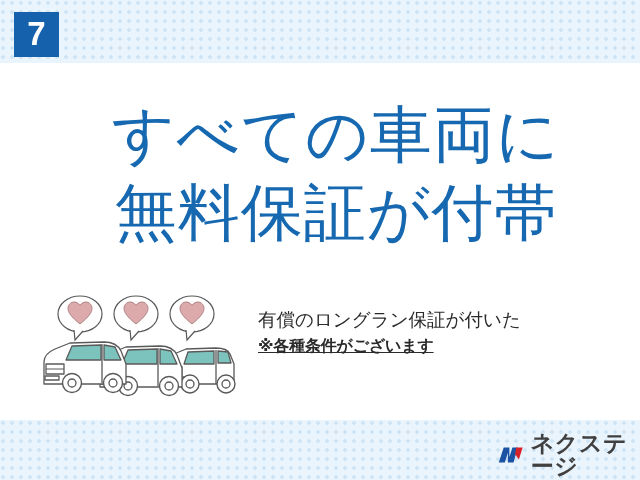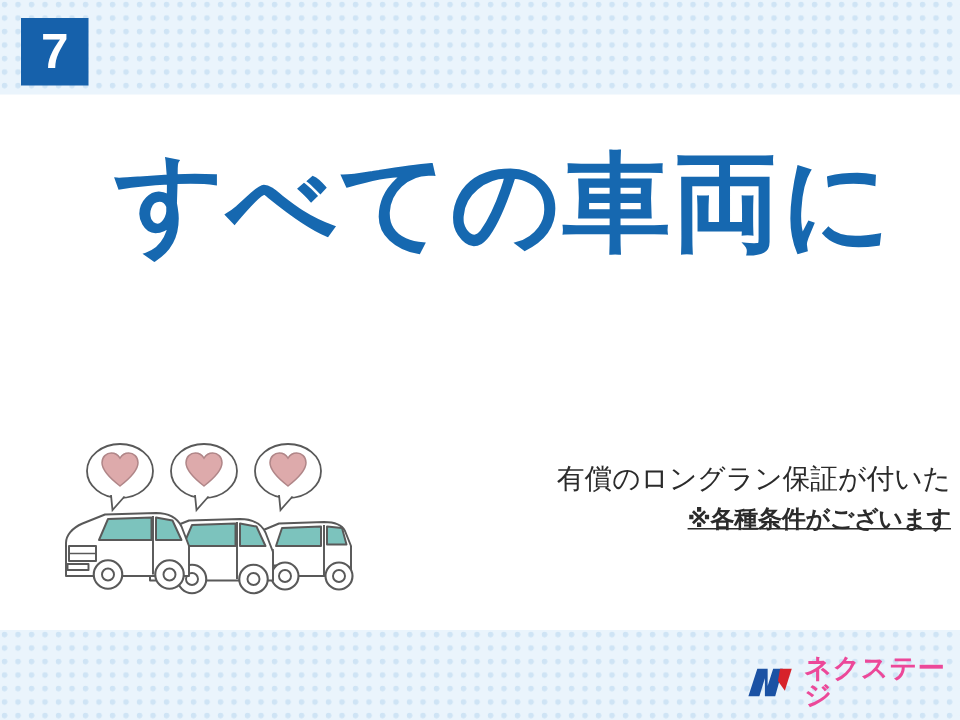--- a/index.html
+++ b/index.html
@@ -68,23 +68,23 @@
   #headline {
     position: absolute;
     left: 0;
     top: 96px;
     width: 640px;
     text-align: center;
     color: #1668b0;
   }
   .headline-line {
     display: block;
-    font-size: 72px;
+    font-size: 62px;
     line-height: 78px;
-    font-weight: bold;
+    font-weight: normal;
     letter-spacing: 1px;
     font-family: "DejaVu Sans", "Liberation Sans", sans-serif;
     white-space: nowrap;
     margin-left: 32px;
   }
 
   
   #illustration {
     position: absolute;
     left: 38px;
@@ -104,21 +104,20 @@
     width: 376px;
     color: #2b2b2b;
   }
   .copy-line {
     display: block;
     font-size: 18.5px;
     line-height: 26px;
     font-family: "DejaVu Sans", "Liberation Sans", sans-serif;
     white-space: nowrap;
     letter-spacing: 0px;
-    text-align: right;
   }
   .copy-line.note {
     font-size: 16px;
     line-height: 25px;
     font-weight: bold;
     letter-spacing: -0.2px;
     text-decoration: underline;
   }
 
   
@@ -128,43 +127,44 @@
     top: 440px;
     height: 30px;
     display: flex;
     align-items: center;
     gap: 7px;
   }
   #brand-mark {
     display: block;
   }
   #brand-name {
-    font-size: 18px;
+    font-size: 23px;
     font-weight: bold;
-    color: #ec4899;
+    color: #404040;
     font-family: "DejaVu Sans", "Liberation Sans", sans-serif;
     letter-spacing: 0.5px;
     line-height: 1;
   }
 </style>
 </head>
 <body>
 
 <div id="banner">
 
   <div class="dot-band" id="band-top"></div>
 
   <div class="dot-band" id="band-bottom"></div>
 
   <div id="badge">
     <span id="badge-number">7</span>
   </div>
 
   <div id="headline">
     <span class="headline-line">すべての車両に</span>
+    <span class="headline-line">無料保証が付帯</span>
   </div>
 
   <div id="illustration">
     <svg width="220" height="110" viewBox="0 0 220 110" xmlns="http://www.w3.org/2000/svg">
       <g fill="none" stroke="#595959" stroke-width="1.2">
 
         <g>
           <ellipse cx="42" cy="22" rx="22" ry="18" fill="#ffffff"></ellipse>
           <path d="M36 38 L37 48 L45 39" fill="#ffffff" stroke="#595959"></path>
         </g>

